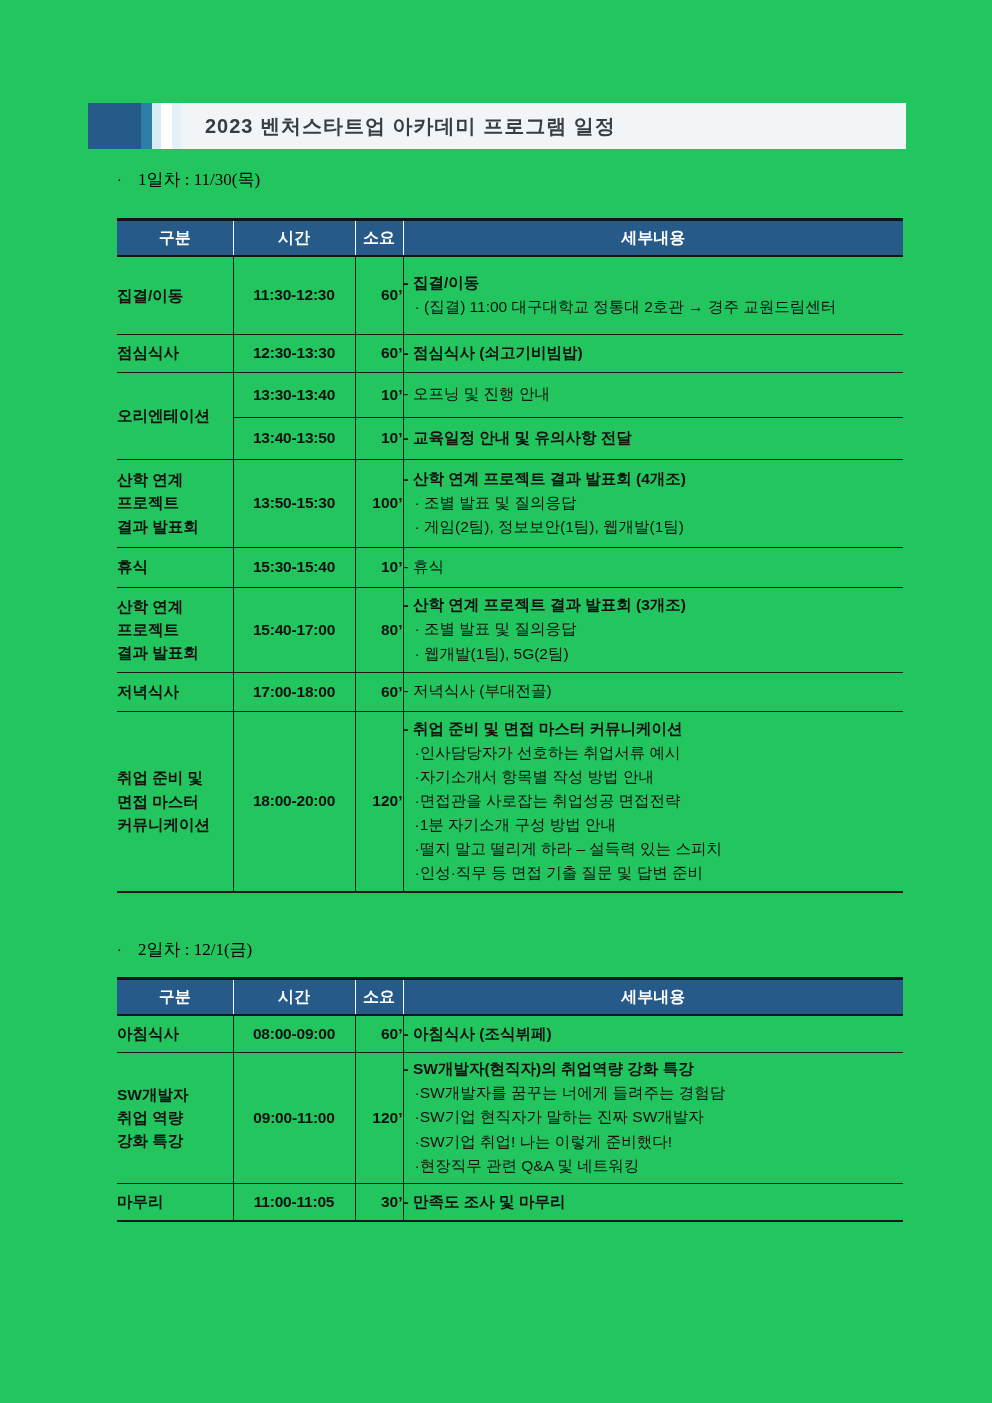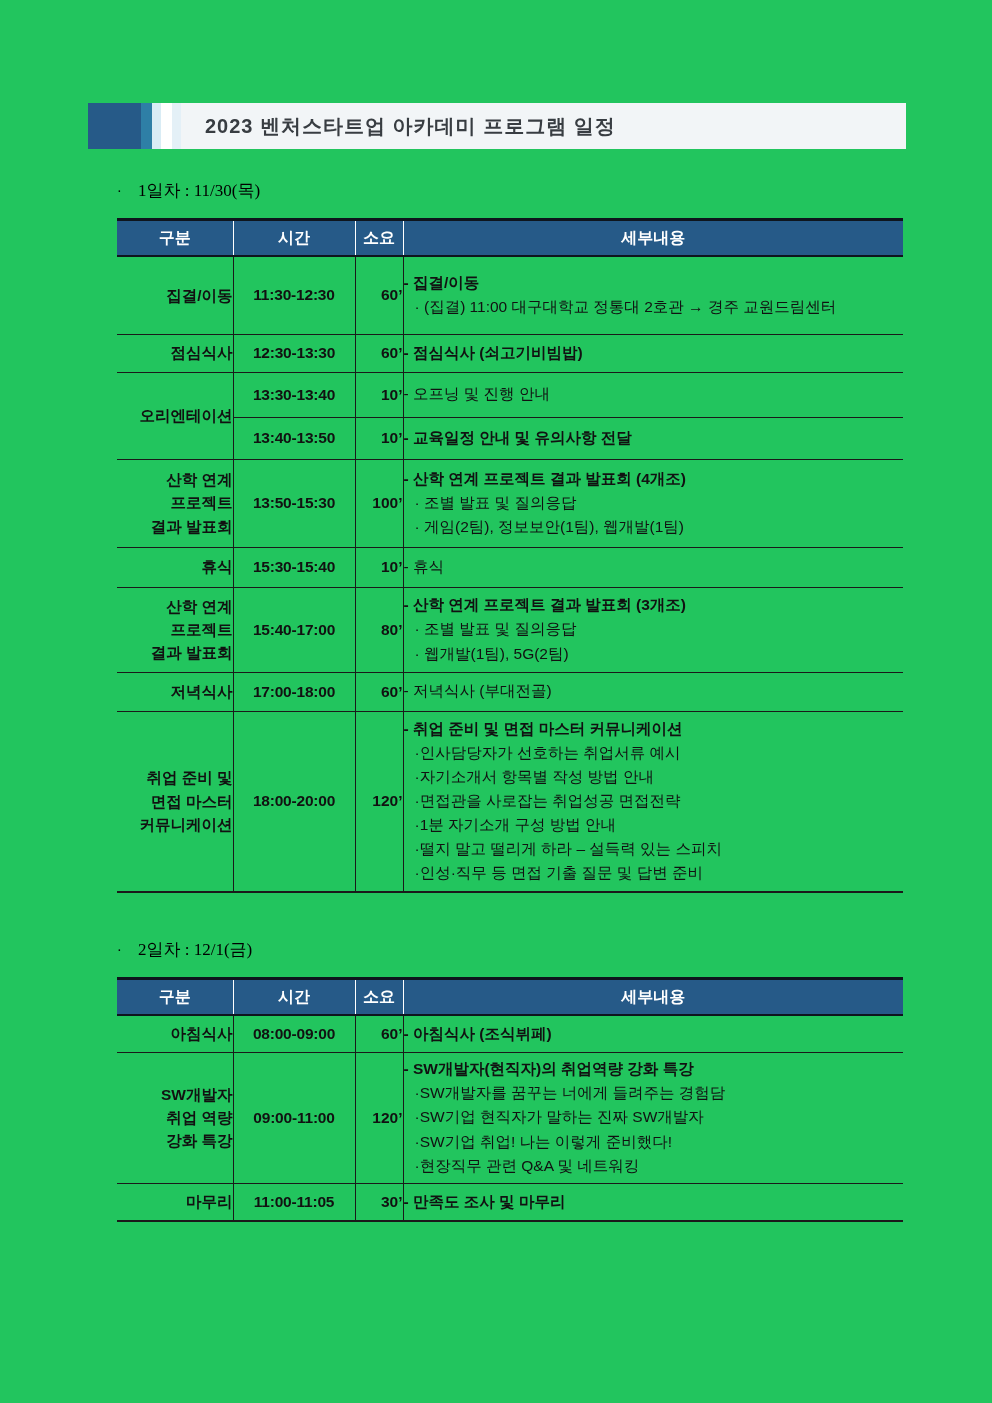--- a/index.html
+++ b/index.html
@@ -28,36 +28,36 @@
   .deco-l2{left:84px;width:9px;background:var(--accent-light2);}
   .title{
     position:absolute;left:117px;top:0;height:46px;line-height:46px;margin:0;
     font-size:20px;font-weight:bold;color:#383d42;letter-spacing:1px;white-space:nowrap;
   }
   
   .section-heading{
     position:absolute;left:117px;font-family:"Liberation Serif","DejaVu Serif",serif;
     font-size:17px;color:#000;white-space:nowrap;
   }
-  .sh1{top:179px;}
+  .sh1{top:168px;}
   .sh2{top:938px;}
   .bullet{display:inline-block;width:21px;font-size:14px;}
   
   table.sched{position:absolute;left:117px;width:786px;border-collapse:collapse;table-layout:fixed;}
   .t1{top:218px;}
   .t2{top:977px;}
   table.sched th{
     background:var(--header-bg);color:#ffffff;font-size:16px;font-weight:bold;
     height:34px;padding:0;border-top:3px solid var(--line-dark);border-bottom:2px solid var(--line-dark);
   }
   table.sched th + th{border-left:1px solid #ffffff;}
   table.sched td{border-bottom:1px solid var(--line);padding:0;vertical-align:middle;}
   table.sched tbody tr:last-child td{border-bottom:2px solid var(--line);}
   td.cat{
-    text-align:right;font-weight:bold;font-size:15.5px;line-height:1.5;
+    text-align:left;font-weight:bold;font-size:15.5px;line-height:1.5;
     white-space:pre-line;border-right:1px solid var(--line);
   }
   td.time{text-align:center;font-weight:bold;font-size:15.5px;letter-spacing:-0.2px;border-right:1px solid var(--line);}
   td.dur{text-align:right;font-weight:bold;font-size:15.5px;border-right:1px solid var(--line);}
   td.det{padding:7px 10px;font-size:15.5px;}
   .line{line-height:1.55;}
   .line.b{font-weight:bold;}
   .line.sub{padding-left:11px;}
 </style>
 </head>

